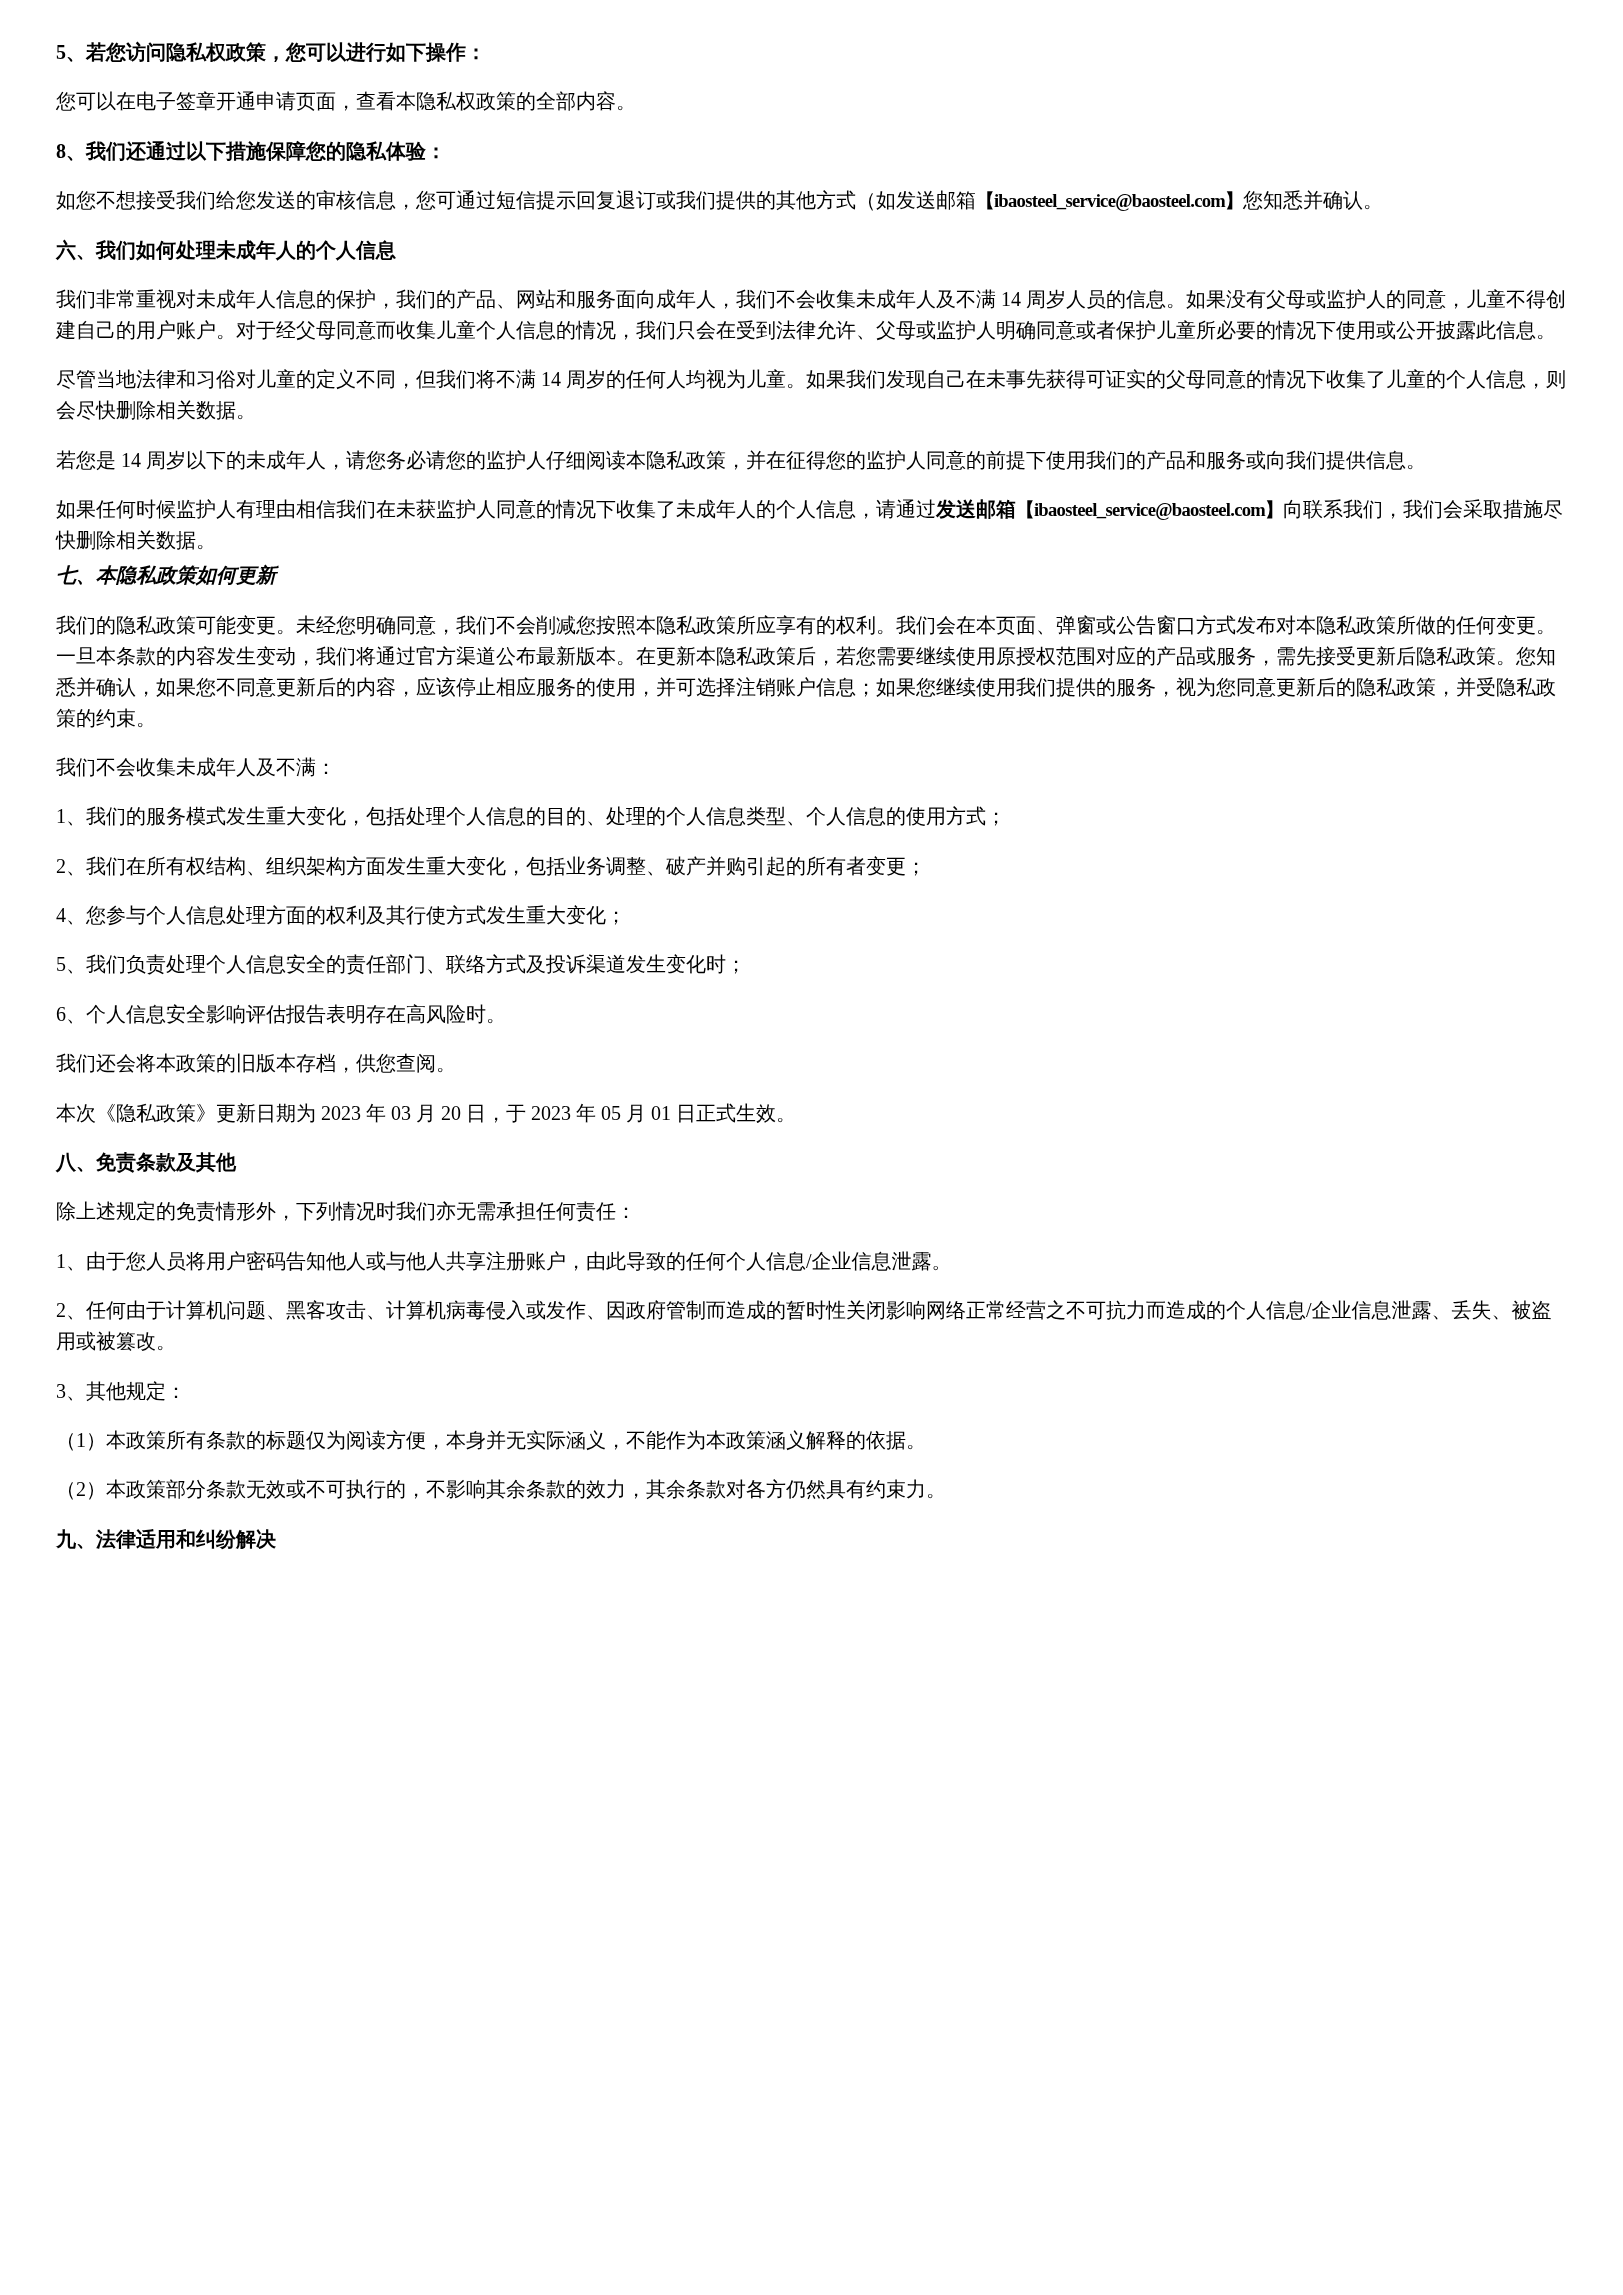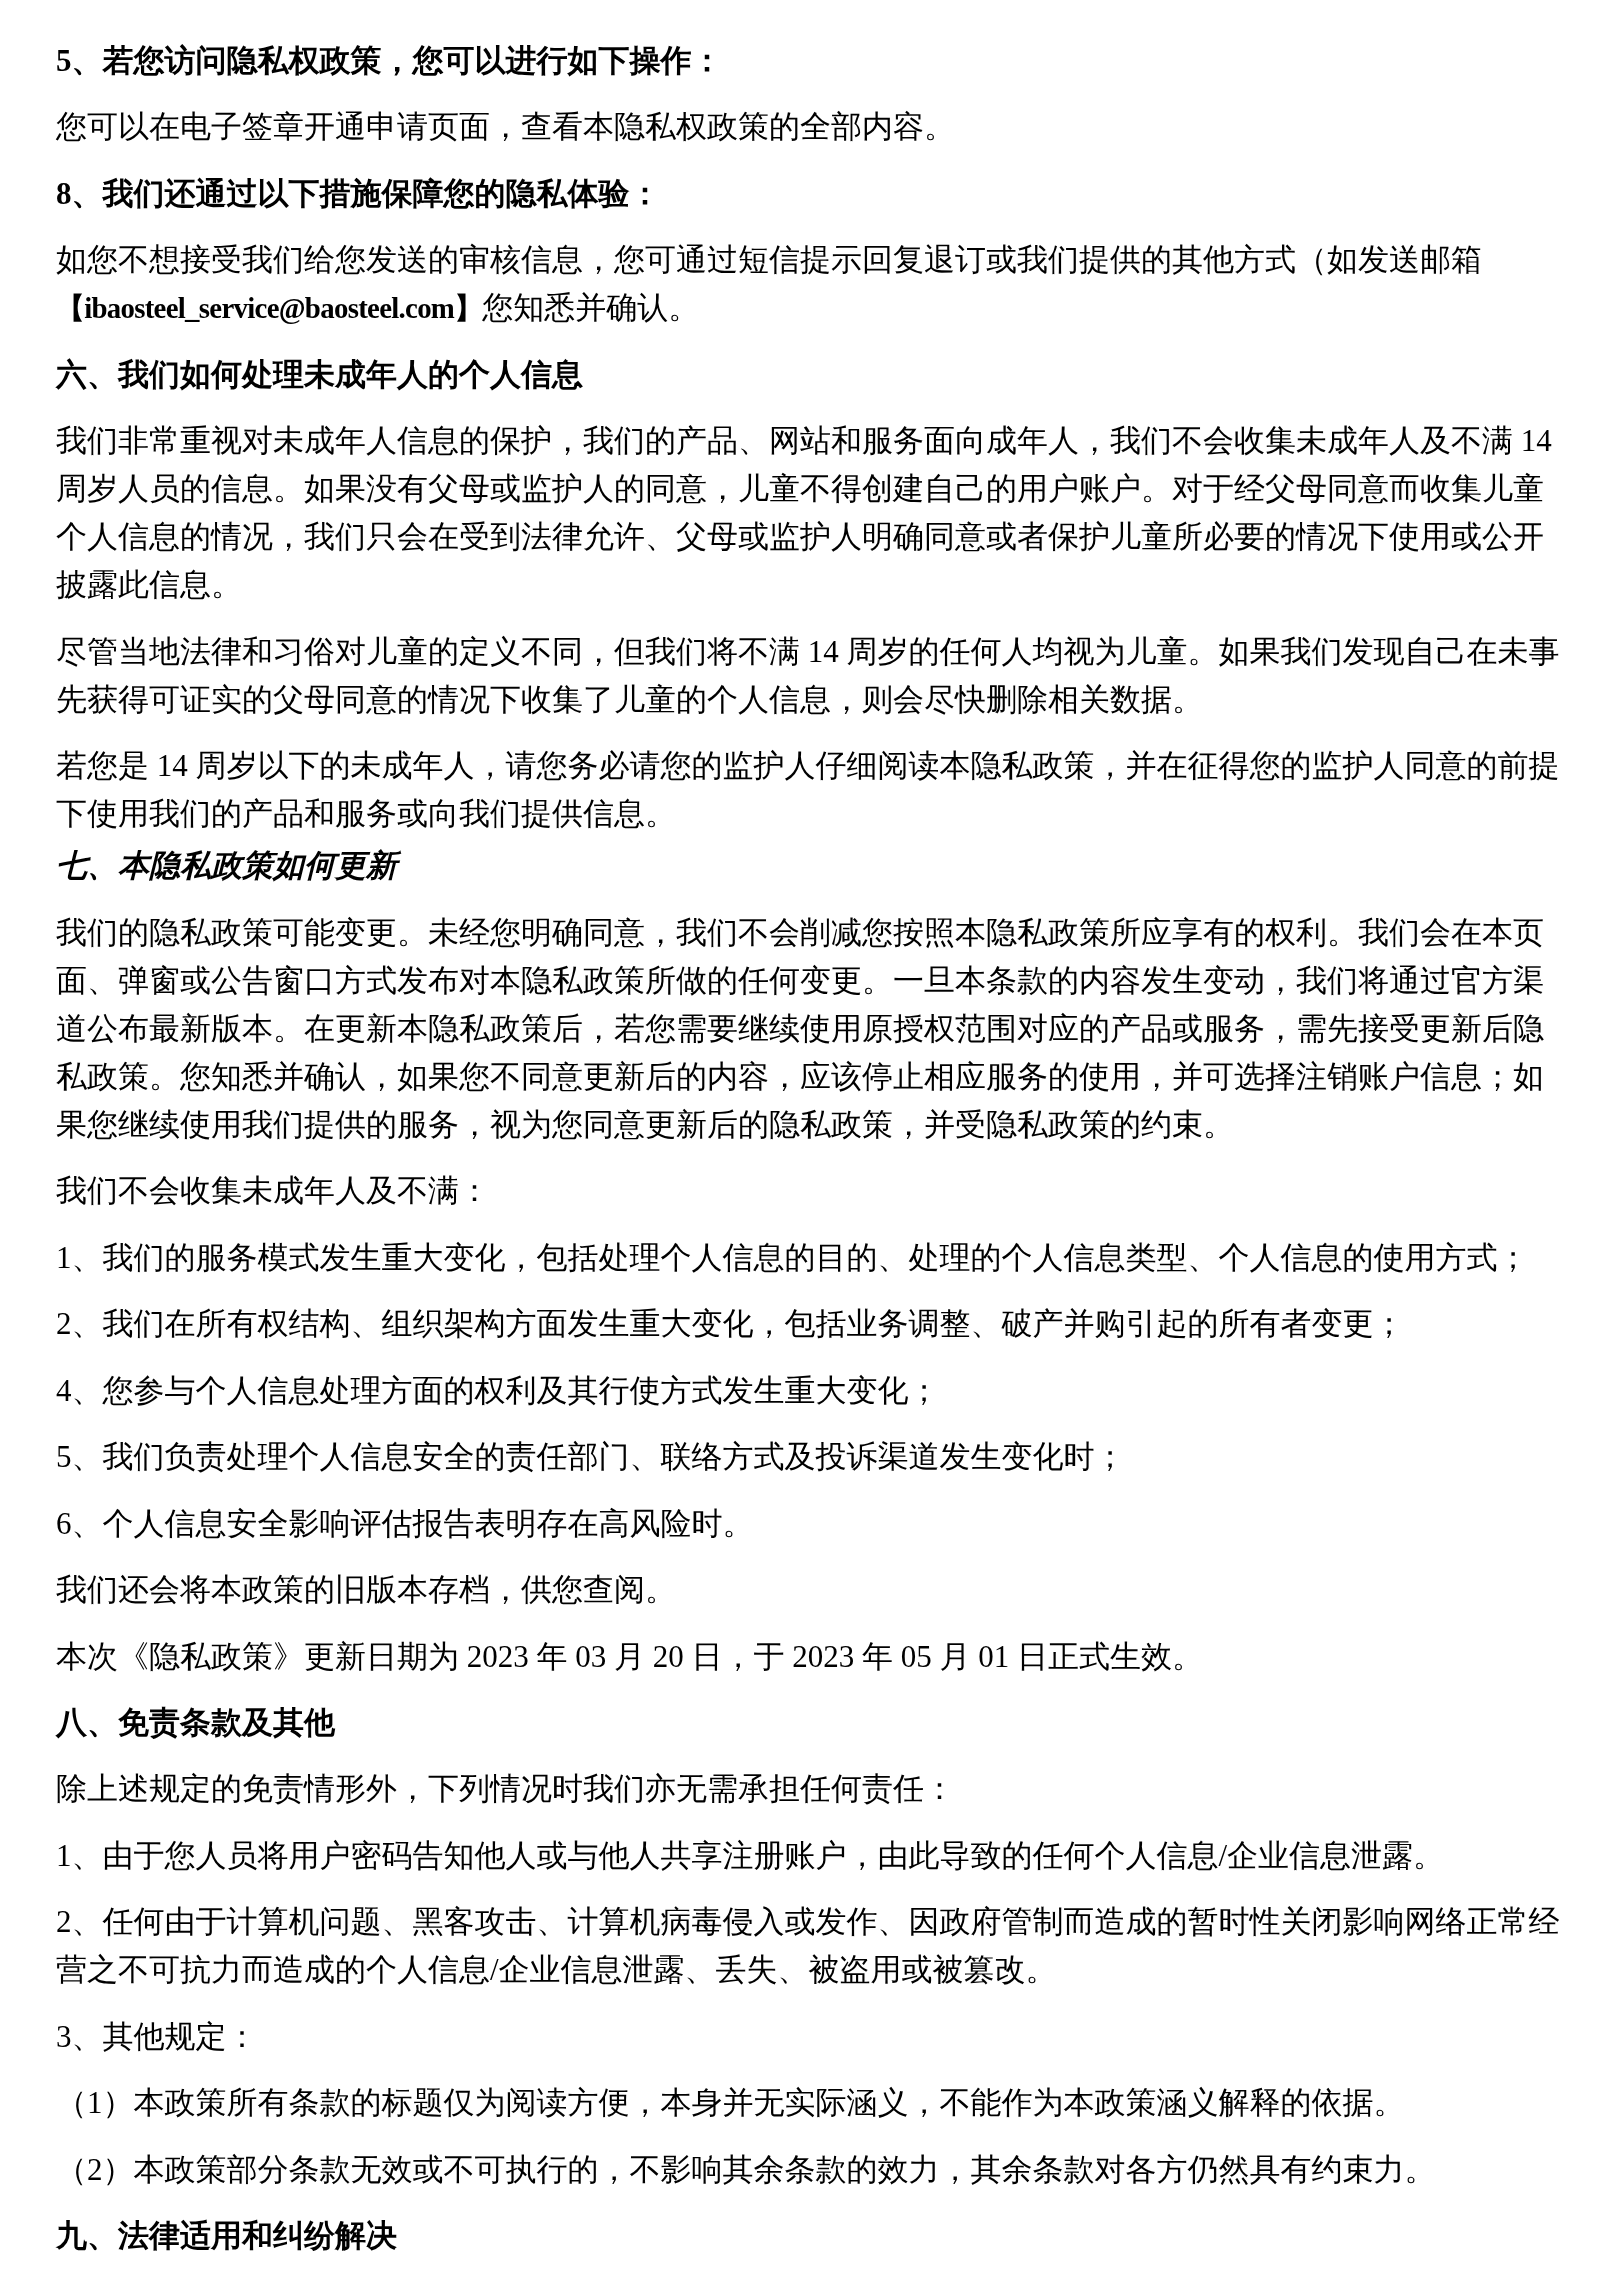--- a/index.html
+++ b/index.html
@@ -19,21 +19,21 @@
     width: 100%;
     padding: 37px 52px 82px 56px;
     font-size: 28px;
     line-height: 1.55;
     text-align: left;
   }
   .doc .paragraph,
   .doc .heading {
     margin: 18.4px 0 0 0;
     padding: 0;
-    font-size: 31px;
+    font-size: 20px;
     font-weight: normal;
     word-break: break-word;
   }
   .doc > :first-child {
     margin-top: 0;
   }
   .doc .heading {
     font-weight: bold;
   }
   .doc .tight {
@@ -54,20 +54,21 @@
 
 <main class="doc">
     <h2 class="heading"><span>5、若您访问隐私权政策，您可以进行如下操作：</span></h2>
     <p class="paragraph"><span>您可以在电子签章开通申请页面，查看本隐私权政策的全部内容。</span></p>
     <h2 class="heading"><span>8、我们还通过以下措施保障您的隐私体验：</span></h2>
     <p class="paragraph"><span>如您不想接受我们给您发送的审核信息，您可通过短信提示回复退订或我们提供的其他方式（如发送邮箱</span><span class="run-bold run-mono">【ibaosteel_service@baosteel.com】</span><span>您知悉并确认。</span></p>
     <h2 class="heading"><span>六、我们如何处理未成年人的个人信息</span></h2>
     <p class="paragraph"><span>我们非常重视对未成年人信息的保护，我们的产品、网站和服务面向成年人，我们不会收集未成年人及不满 14 周岁人员的信息。如果没有父母或监护人的同意，儿童不得创建自己的用户账户。对于经父母同意而收集儿童个人信息的情况，我们只会在受到法律允许、父母或监护人明确同意或者保护儿童所必要的情况下使用或公开披露此信息。</span></p>
     <p class="paragraph"><span>尽管当地法律和习俗对儿童的定义不同，但我们将不满 14 周岁的任何人均视为儿童。如果我们发现自己在未事先获得可证实的父母同意的情况下收集了儿童的个人信息，则会尽快删除相关数据。</span></p>
     <p class="paragraph"><span>若您是 14 周岁以下的未成年人，请您务必请您的监护人仔细阅读本隐私政策，并在征得您的监护人同意的前提下使用我们的产品和服务或向我们提供信息。</span></p>
+    <p class="paragraph"><span>如果任何时候监护人有理由相信我们在未获监护人同意的情况下收集了未成年人的个人信息，请通过</span><span class="run-bold">发送邮箱</span><span class="run-bold run-mono">【ibaosteel_service@baosteel.com】</span><span>向联系我们，我们会采取措施尽快删除相关数据。</span></p>
     <h2 class="heading tight"><span>七、本隐私政策如何更新</span></h2>
     <p class="paragraph"><span>我们的隐私政策可能变更。未经您明确同意，我们不会削减您按照本隐私政策所应享有的权利。我们会在本页面、弹窗或公告窗口方式发布对本隐私政策所做的任何变更。一旦本条款的内容发生变动，我们将通过官方渠道公布最新版本。在更新本隐私政策后，若您需要继续使用原授权范围对应的产品或服务，需先接受更新后隐私政策。您知悉并确认，如果您不同意更新后的内容，应该停止相应服务的使用，并可选择注销账户信息；如果您继续使用我们提供的服务，视为您同意更新后的隐私政策，并受隐私政策的约束。</span></p>
     <p class="paragraph"><span>我们不会收集未成年人及不满：</span></p>
     <p class="paragraph"><span>1、我们的服务模式发生重大变化，包括处理个人信息的目的、处理的个人信息类型、个人信息的使用方式；</span></p>
     <p class="paragraph"><span>2、我们在所有权结构、组织架构方面发生重大变化，包括业务调整、破产并购引起的所有者变更；</span></p>
     <p class="paragraph"><span>4、您参与个人信息处理方面的权利及其行使方式发生重大变化；</span></p>
     <p class="paragraph"><span>5、我们负责处理个人信息安全的责任部门、联络方式及投诉渠道发生变化时；</span></p>
     <p class="paragraph"><span>6、个人信息安全影响评估报告表明存在高风险时。</span></p>
     <p class="paragraph"><span>我们还会将本政策的旧版本存档，供您查阅。</span></p>
     <p class="paragraph"><span>本次《隐私政策》更新日期为 2023 年 03 月 20 日，于 2023 年 05 月 01 日正式生效。</span></p>

